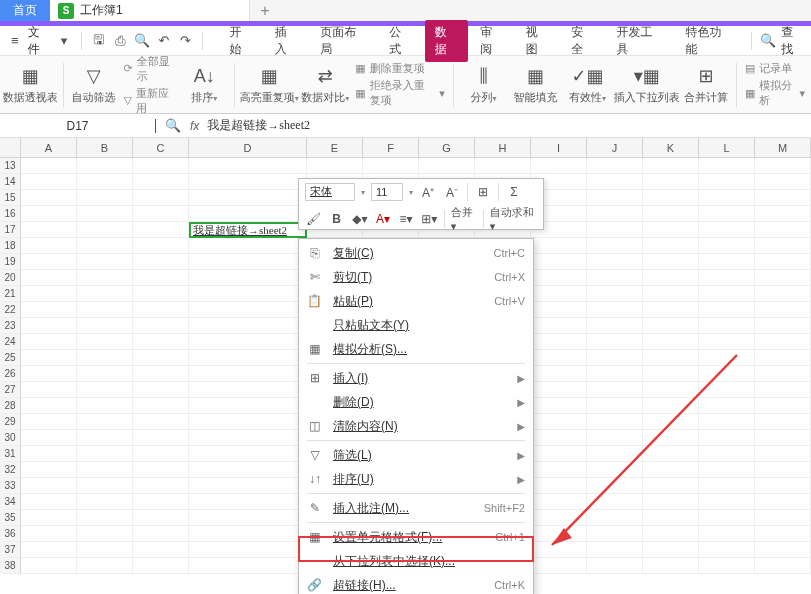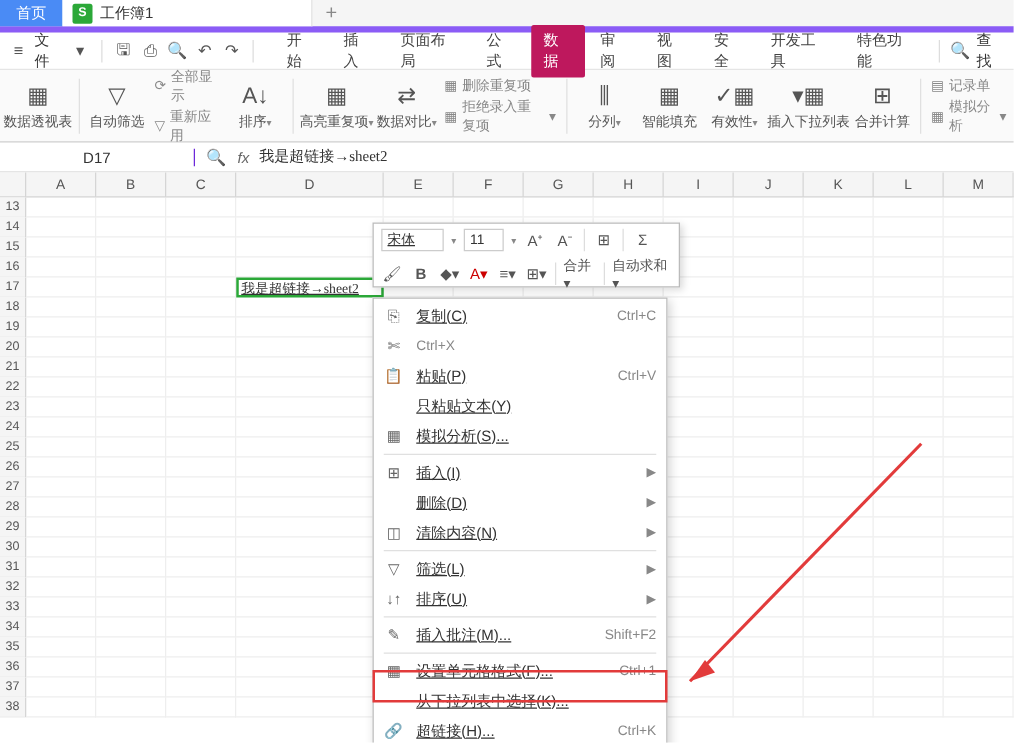--- a/index.html
+++ b/index.html
@@ -672,20 +672,21 @@
 </div>
 
 <div class="context-menu" id="ctx">
     <div class="cm-item">
       <span class="cm-icon">⎘</span>
       <span class="cm-label">复制(C)</span>
       <span class="cm-shortcut">Ctrl+C</span>
     </div>
     <div class="cm-item">
       <span class="cm-icon">✄</span>
+      <span class="cm-label">剪切(T)</span>
       <span class="cm-shortcut">Ctrl+X</span>
     </div>
     <div class="cm-item">
       <span class="cm-icon">📋</span>
       <span class="cm-label">粘贴(P)</span>
       <span class="cm-shortcut">Ctrl+V</span>
     </div>
     <div class="cm-item">
       <span class="cm-icon"></span>
       <span class="cm-label">只粘贴文本(Y)</span>

